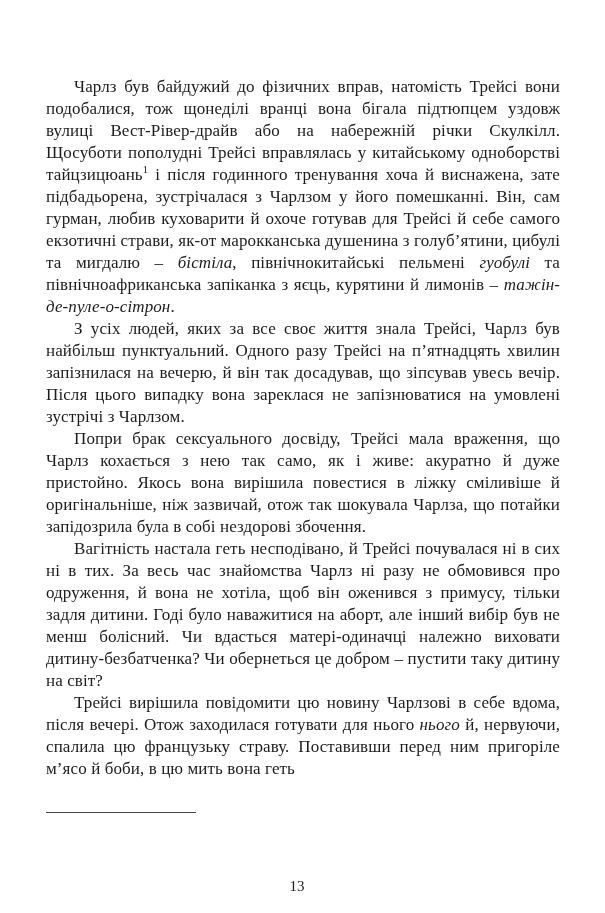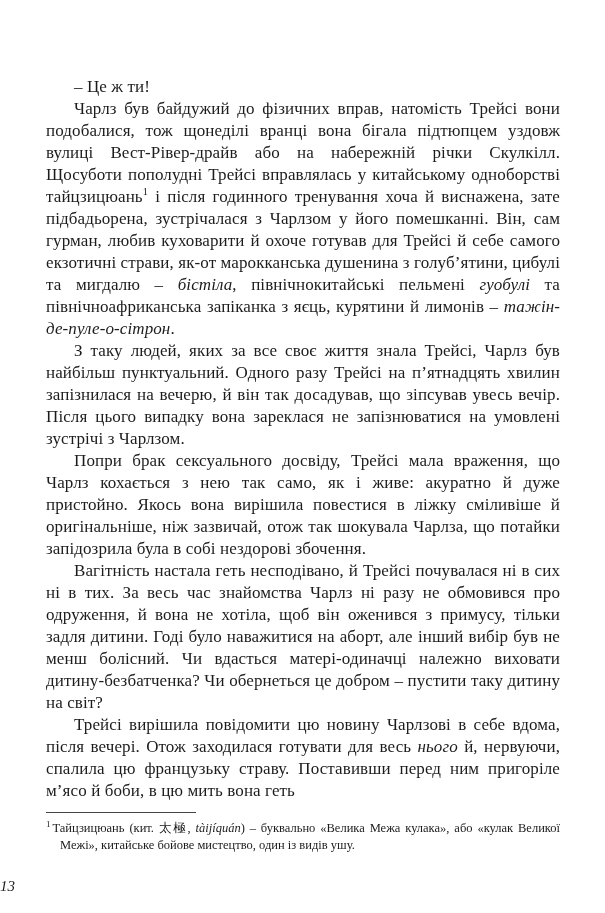--- a/index.html
+++ b/index.html
@@ -61,45 +61,43 @@
     line-height: 0;
     vertical-align: super;
     margin-right: 2px;
   }
   .footnote i { font-style: italic; }
   .page-footer {
     position: absolute;
     left: 0;
     right: 11px;
     bottom: 18px;
-    font-style: italic;
+    text-align: center;
   }
   .page-number {
     font-size: 15px;
     color: #1c1c1c;
   }
 </style>
 </head>
 <body>
 
 <div class="page">
 
   <main class="text-block">
     <div id="paragraphs">
-        <p class="para"><span>– Це ж ти!</span></p>
         <p class="para"><span>Чарлз був байдужий до фізичних вправ, натомість Трейсі вони подобалися, тож щонеділі вранці вона бігала підтюпцем уздовж вулиці Вест-Рівер-драйв або на набережній річки Скулкілл. Щосуботи пополудні Трейсі вправлялась у китайському одноборстві тайцзицюань</span><sup>1</sup><span> і після годинного тренування хоча й виснажена, зате підбадьорена, зустрічалася з Чарлзом у його помешканні. Він, сам гурман, любив куховарити й охоче готував для Трейсі й себе самого екзотичні страви, як-от марокканська душенина з голуб’ятини, цибулі та мигдалю – </span><i>бістіла</i><span>, північнокитайські пельмені </span><i>гуобулі</i><span> та північноафриканська запіканка з яєць, курятини й лимонів – </span><i>тажін-де-пуле-о-сітрон</i><span>.</span></p>
-        <p class="para"><span>З таку людей, яких за все своє життя знала Трейсі, Чарлз був найбільш пунктуальний. Одного разу Трейсі на п’ятнадцять хвилин запізнилася на вечерю, й він так досадував, що зіпсував увесь вечір. Після цього випадку вона зареклася не запізнюватися на умовлені зустрічі з Чарлзом.</span></p>
+        <p class="para"><span>З усіх людей, яких за все своє життя знала Трейсі, Чарлз був найбільш пунктуальний. Одного разу Трейсі на п’ятнадцять хвилин запізнилася на вечерю, й він так досадував, що зіпсував увесь вечір. Після цього випадку вона зареклася не запізнюватися на умовлені зустрічі з Чарлзом.</span></p>
         <p class="para"><span>Попри брак сексуального досвіду, Трейсі мала враження, що Чарлз кохається з нею так само, як і живе: акуратно й дуже пристойно. Якось вона вирішила повестися в ліжку сміливіше й оригінальніше, ніж зазвичай, отож так шокувала Чарлза, що потайки запідозрила була в собі нездорові збочення.</span></p>
         <p class="para"><span>Вагітність настала геть несподівано, й Трейсі почувалася ні в сих ні в тих. За весь час знайомства Чарлз ні разу не обмовився про одруження, й вона не хотіла, щоб він оженився з примусу, тільки задля дитини. Годі було наважитися на аборт, але інший вибір був не менш болісний. Чи вдасться матері-одиначці належно виховати дитину-безбатченка? Чи обернеться це добром – пустити таку дитину на світ?</span></p>
-        <p class="para"><span>Трейсі вирішила повідомити цю новину Чарлзові в себе вдома, після вечері. Отож заходилася готувати для весь </span><i>нього</i><span> й, нервуючи, спалила цю французьку страву. Поставивши перед ним пригоріле м’ясо й боби, в цю мить вона геть</span></p>
+        <p class="para"><span>Трейсі вирішила повідомити цю новину Чарлзові в себе вдома, після вечері. Отож заходилася готувати для нього </span><i>нього</i><span> й, нервуючи, спалила цю французьку страву. Поставивши перед ним пригоріле м’ясо й боби, в цю мить вона геть</span></p>
       </div>
   </main>
 
   <div class="footnote-area">
     <div class="footnote-rule"></div>
-    <p class="footnote"><sup>1</sup><span id="footnote-text"><span>Тайцзицюань (кит. 太極, </span><i>tàijíquán</i><span>) – буквально «Велика Межа кулака», або «кулак Великої Межі», китайське бойове мистецтво, один із видів ушу.</span></span></p>
   </div>
 
   <footer class="page-footer">
     <span class="page-number">13</span>
   </footer>
 
 </div>
 
 </body></html>

